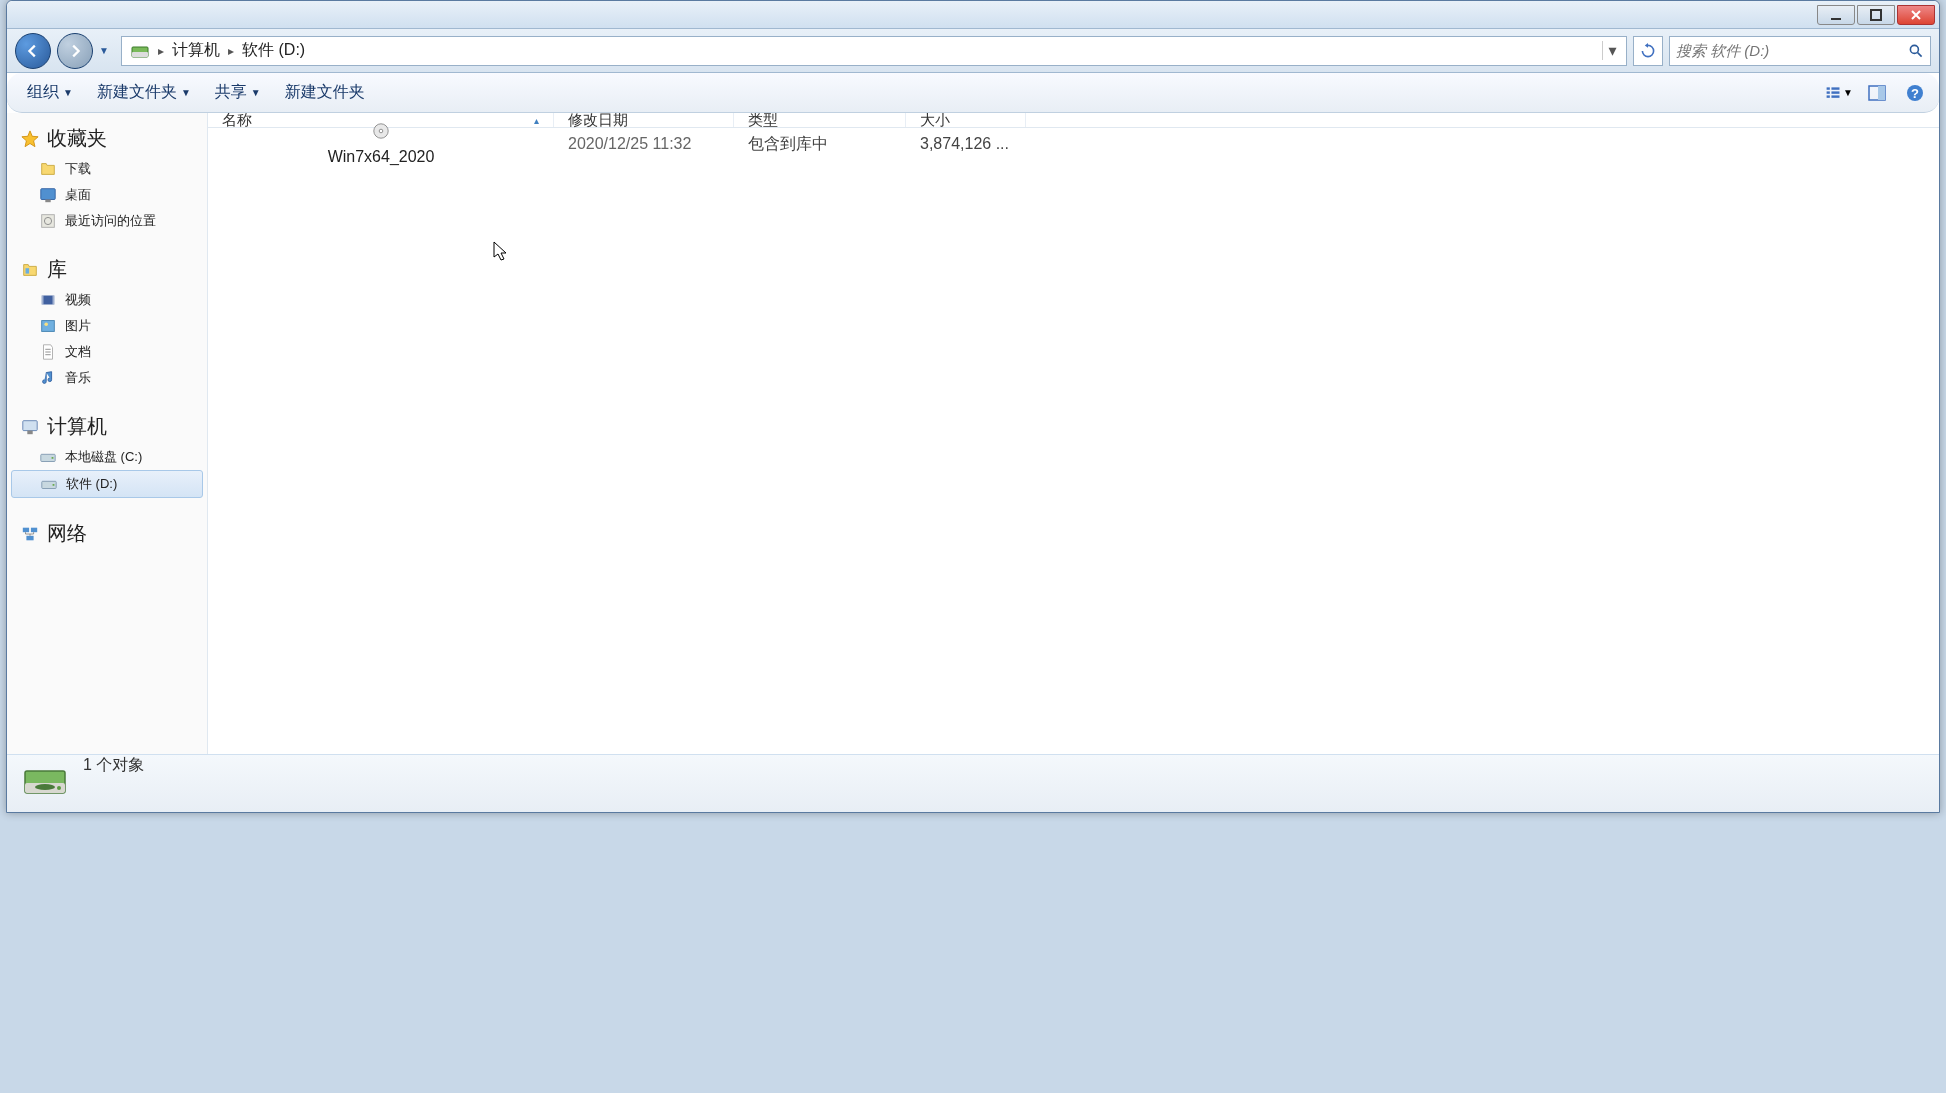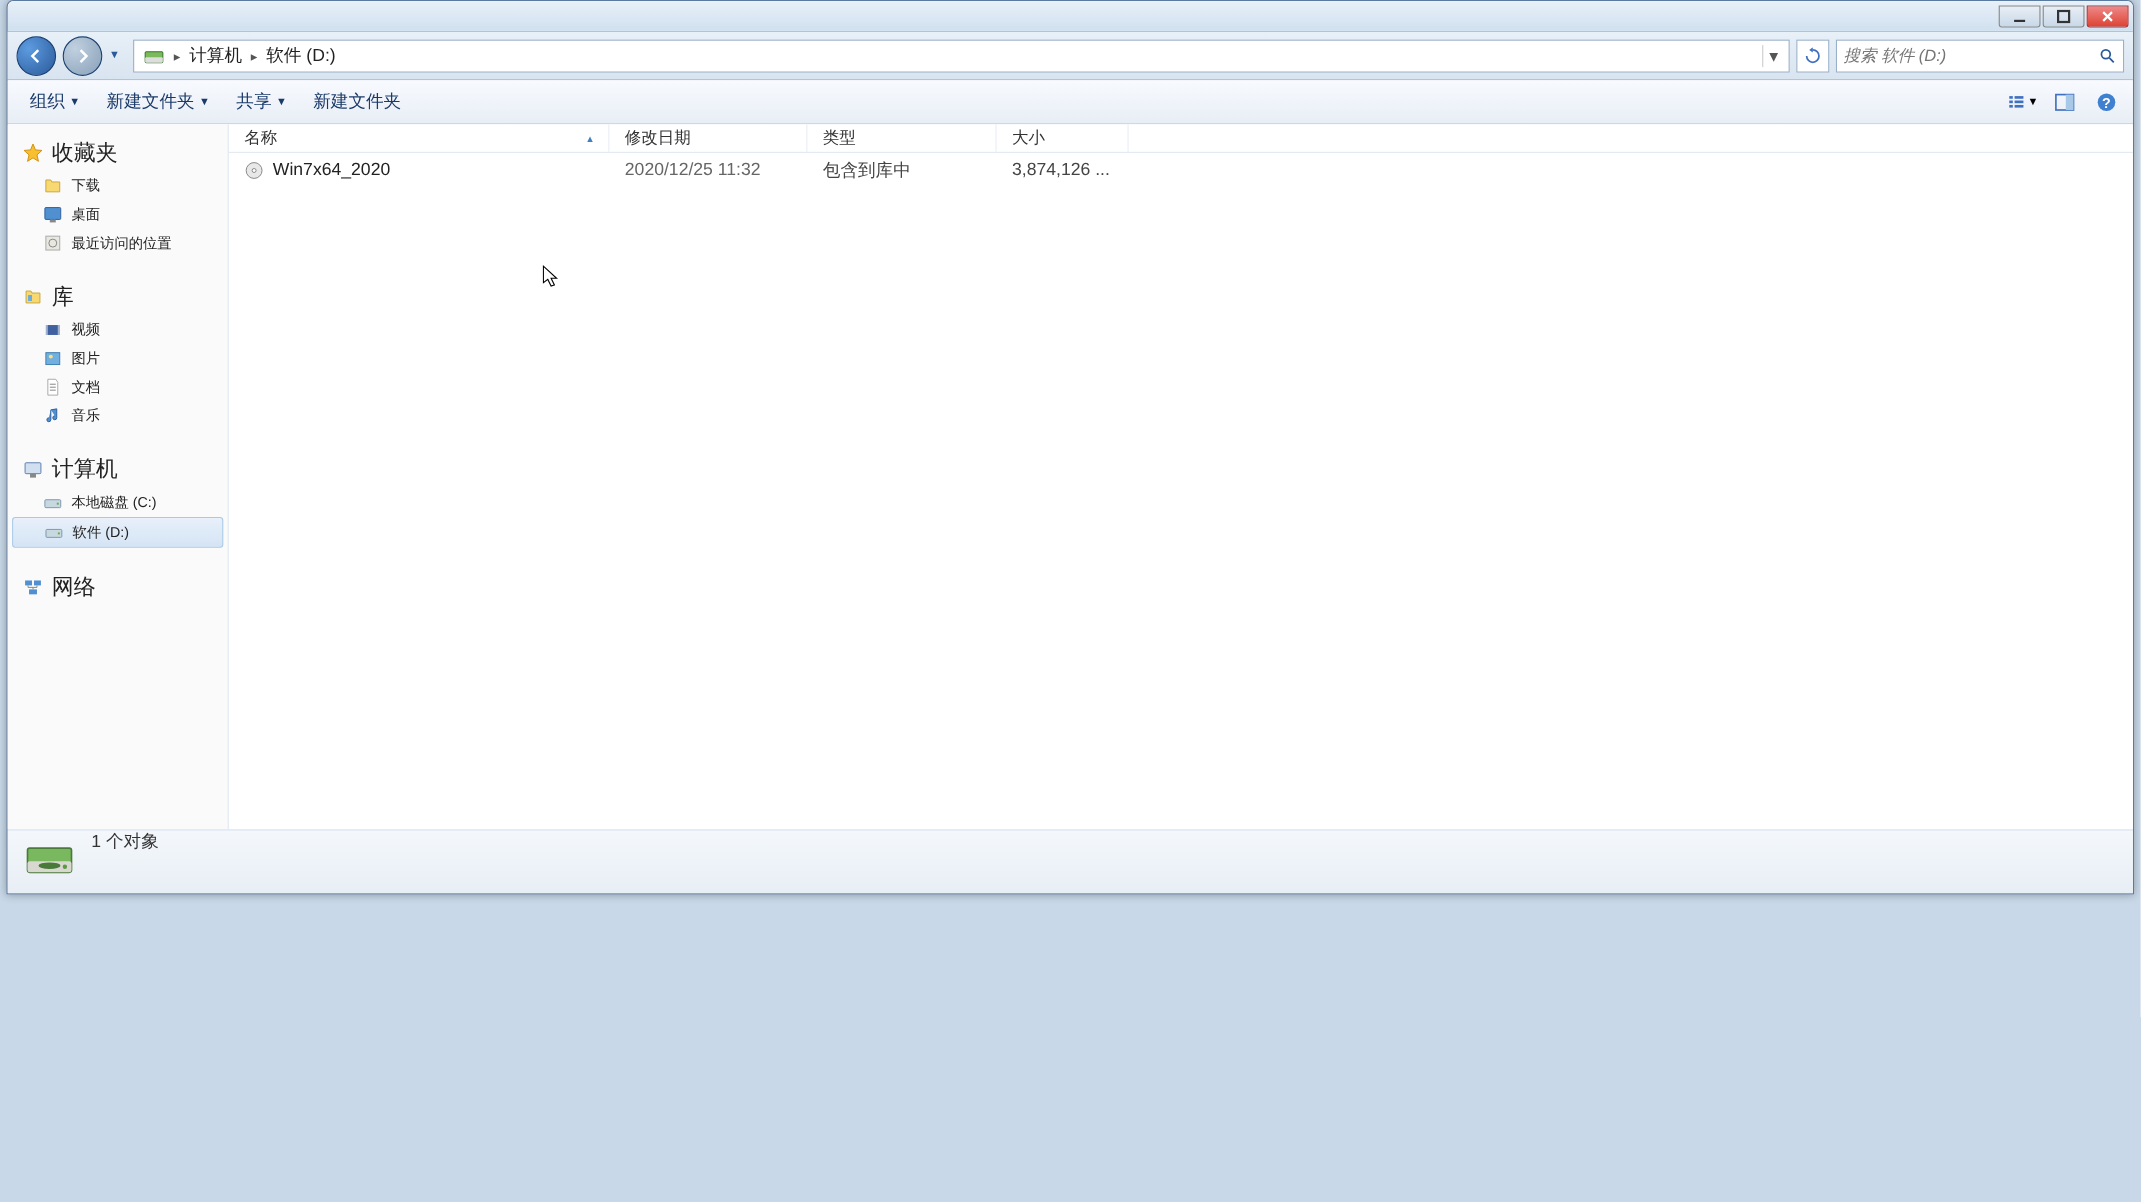--- a/index.html
+++ b/index.html
@@ -86,20 +86,21 @@
     .searchbox svg { width: 16px; height: 16px; fill: #2a5a9a; }
     
     .toolbar {
       height: 40px;
       background: linear-gradient(to bottom, #f8faff, #e8eef5);
       border-bottom: 1px solid #c0d0e0;
       display: flex;
       align-items: center;
       padding: 0 10px;
       gap: 4px;
+      border-radius: 15px;
     }
     .tb-btn {
       padding: 4px 10px;
       font-size: 16px;
       color: #1a3a6a;
       display: flex; align-items: center; gap: 4px;
     }
     .tb-btn .drop { font-size: 10px; }
     .tb-right { margin-left: auto; display: flex; gap: 10px; align-items: center; }
     .tb-icon-btn { width: 28px; height: 28px; display: flex; align-items: center; justify-content: center; }
@@ -126,42 +127,42 @@
       font-size: 13px; color: #222;
       gap: 8px;
     }
     .sb-item.header { padding-left: 14px; font-size: 20px; }
     .sb-item.selected { background: linear-gradient(to bottom, #e8f0fa, #d4e4f5); border: 1px solid #a8c8e8; border-radius: 3px; margin: 0 4px; padding-left: 28px; }
     .sb-icon { width: 18px; height: 18px; display: inline-block; }
     
     .fileview { flex: 1; display: flex; flex-direction: column; }
     .columns {
       display: flex;
-      height: 26px;
+      height: 15px;
       border-bottom: 1px solid #e0e8f0;
       align-items: flex-end;
       font-size: 15px;
       color: #333;
     }
     .col { padding: 0 14px; border-right: 1px solid #e8eef5; height: 100%; display: flex; align-items: center; }
     .col-name { width: 346px; }
     .col-date { width: 180px; }
     .col-type { width: 172px; }
     .col-size { width: 120px; }
     .col-name .sort { margin-left: auto; font-size: 10px; color: #4080c0; }
     
     .filerow {
       display: flex;
       height: 32px;
       align-items: center;
       font-size: 16px;
       color: #222;
     }
     .cell { padding: 0 14px; display: flex; align-items: center; gap: 8px; }
-    .cell-name { width: 346px; }
+    .cell-name { width: 346px; flex-direction: column; }
     .cell-date { width: 180px; color: #666; }
     .cell-type { width: 172px; color: #444; }
     .cell-size { width: 120px; color: #444; }
     .file-icon { width: 18px; height: 18px; }
     
     .statusbar {
       height: 58px;
       background: linear-gradient(to bottom, #f4f8fc, #e8eef5);
       border-top: 1px solid #d0e0f0;
       display: flex;

